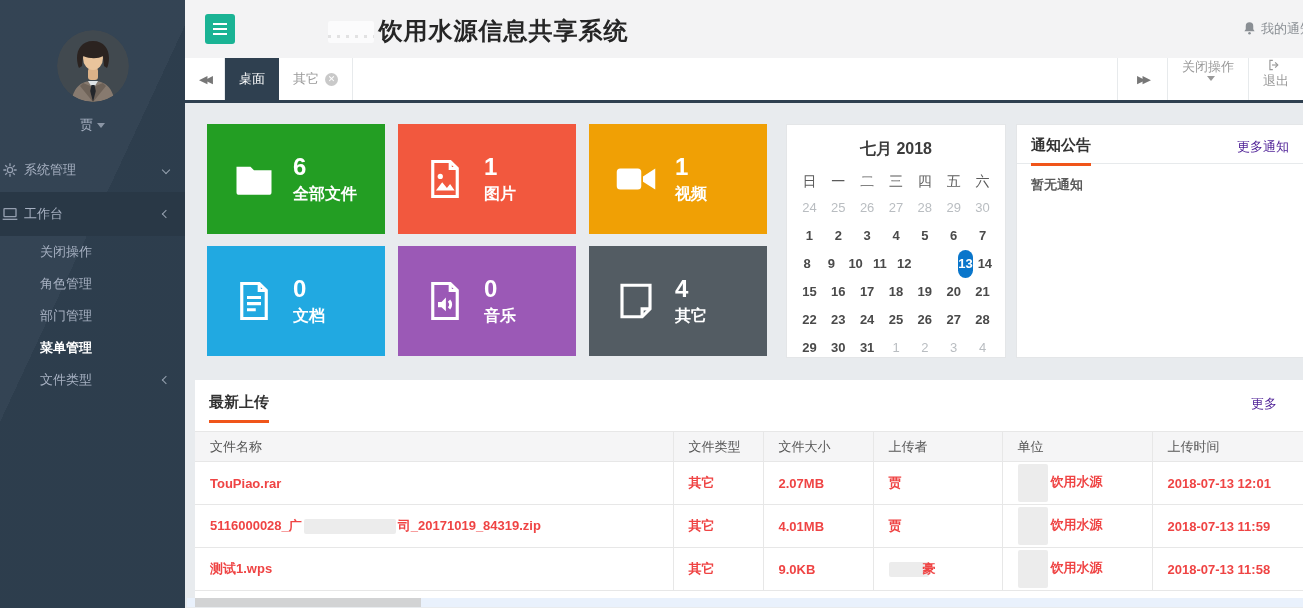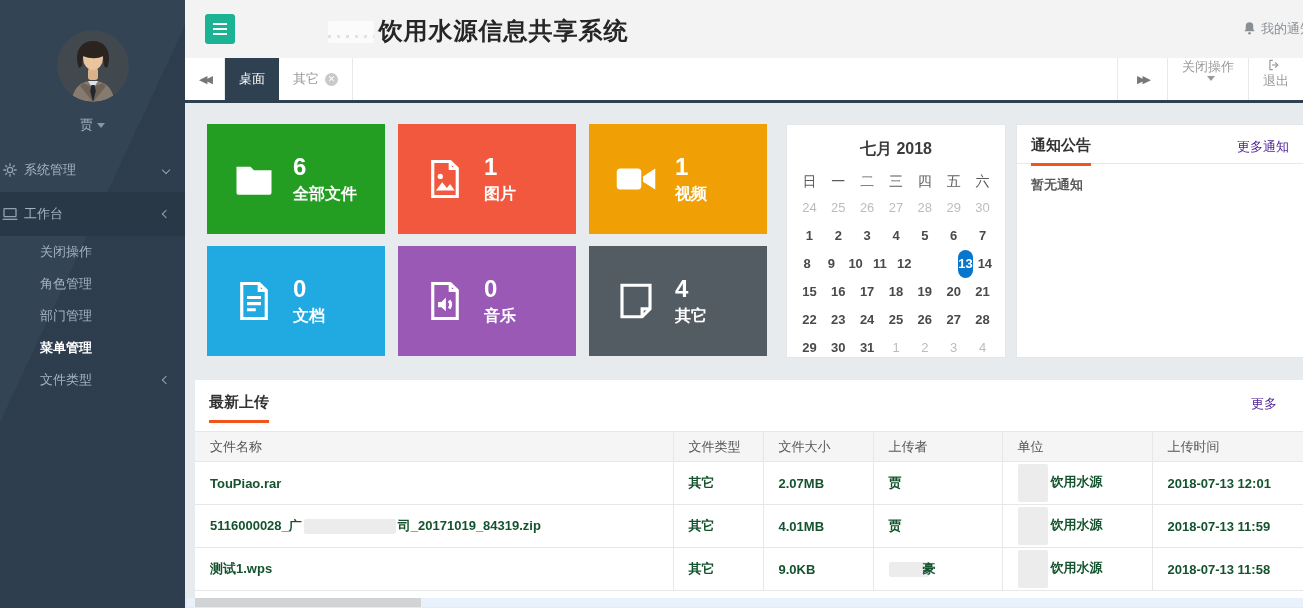--- a/index.html
+++ b/index.html
@@ -75,21 +75,21 @@
   .panel-title { display:inline-block; font-size:15px; font-weight:bold; color:#333; padding-bottom:8px; border-bottom:3px solid #f0551a; }
   .panel-more { position:absolute; right:14px; top:13px; font-size:13px; color:#4c1d95; cursor:pointer; }
   .notice-body { padding:12px 14px; font-size:13px; color:#595959; font-weight:bold; }
 
   
   .uploads { left:10px; top:277px; width:1108px; height:218px; border:none; background:#fff; }
   .uploads .panel-head { border-bottom:none; height:51px; padding-top:13px; }
   .uploads .panel-more { top:15px; right:26px; }
   table.files { width:100%; border-collapse:collapse; table-layout:fixed; }
   table.files th { background:#f5f5f6; font-weight:normal; color:#555; font-size:13px; text-align:left; height:30px; padding-left:15px; border:1px solid #e7e7e7; }
-  table.files td { font-size:13px; font-weight:bold; color:#14532d; height:43px; padding-left:15px; border:1px solid #e7e7e7; background:#fff; }
+  table.files td { font-size:13px; font-weight:bold; color:#ef4444; height:43px; padding-left:15px; border:1px solid #e7e7e7; background:#fff; }
   table.files th:last-child, table.files td:last-child { border-right:none; }
   table.files th:first-child, table.files td:first-child { border-left:none; }
   .redact { display:inline-block; background:#ececec; border-radius:2px; vertical-align:middle; }
   .redact.name-block { width:92px; height:15px; margin:0 2px; }
   .redact.unit-block { width:30px; height:38px; margin-right:3px; }
   .redact.user-block { width:40px; height:15px; margin-right:-6px; }
 
   
   .hscroll-track { position:absolute; left:2px; right:0; bottom:1px; height:9px; background:#e9f1fc; }
   .hscroll-thumb { position:absolute; left:8px; top:0; width:226px; height:9px; background:#d2d3d4; cursor:pointer; }

